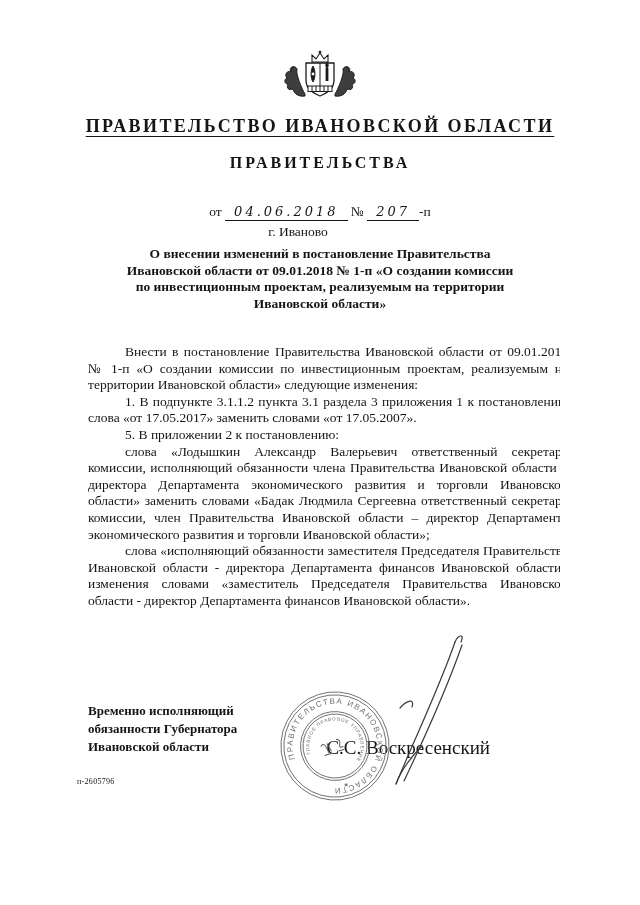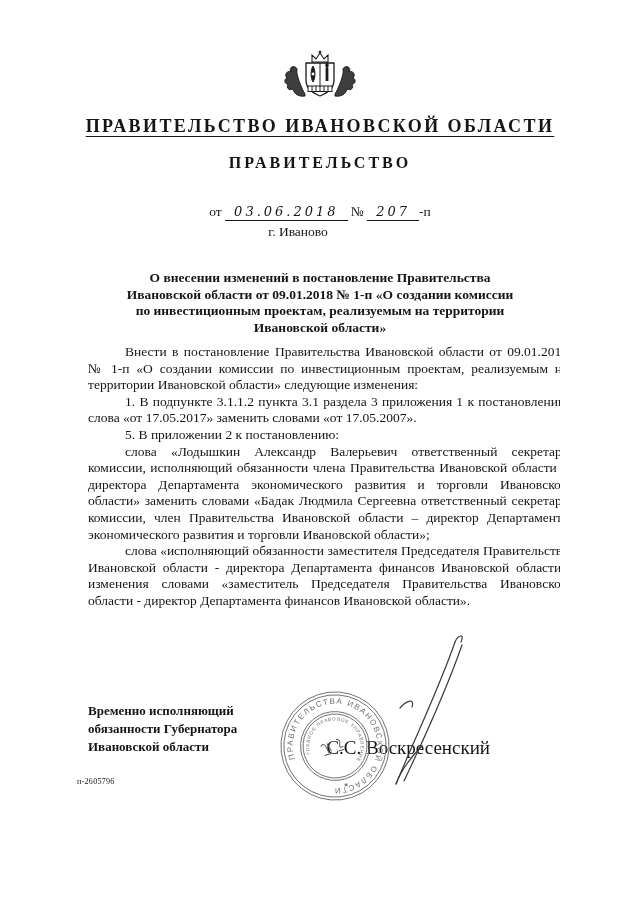--- a/index.html
+++ b/index.html
@@ -22,21 +22,21 @@
     position:absolute;left:0;top:204px;width:640px;text-align:center;
     font-size:13.5px;white-space:nowrap;
   }
   .blank{display:inline-block;border-bottom:1px solid #151515;padding:0 9px;text-align:center;}
   .hand{font-style:italic;letter-spacing:3px;font-family:"DejaVu Serif",serif;font-size:13px;}
   .city{
     position:absolute;left:0;top:224px;width:640px;text-align:center;
     font-size:13.5px;transform:translateX(-22px);
   }
   .subject{
-    position:absolute;left:80px;top:270px;width:480px;text-align:center;
+    position:absolute;left:80px;top:246px;width:480px;text-align:center;
     font-size:13.5px;font-weight:bold;line-height:16.5px;white-space:pre-line;
   }
   
   .body-text{position:absolute;left:88px;top:344px;width:480px;
     font-size:13.5px;line-height:16.6px;text-align:justify;}
   .body-text p{margin:0;text-indent:37px;}
   .spaced-bold{font-weight:bold;}
   
   .sig-position{
     position:absolute;left:88px;top:702px;font-size:13px;font-weight:bold;
@@ -81,25 +81,25 @@
         <line x1="34" y1="36" x2="34" y2="41.5"></line>
           <line x1="38" y1="36" x2="38" y2="41.5"></line>
         <line x1="42" y1="36" x2="42" y2="41.5"></line>
           <line x1="46" y1="36" x2="46" y2="41.5"></line>
         <line x1="50" y1="36" x2="50" y2="41.5"></line>
       </g>
     </svg>
   </div>
 
   <div class="org-title">ПРАВИТЕЛЬСТВО ИВАНОВСКОЙ ОБЛАСТИ</div>
-  <div class="doc-type">ПРАВИТЕЛЬСТВО</div>
+  <div class="doc-type">ПРАВИТЕЛЬСТВА</div>
 
   <div class="date-line">
     <span>от</span>
-    <span class="blank"><span class="hand">03.06.2018</span></span>
+    <span class="blank"><span class="hand">04.06.2018</span></span>
     <span>№</span>
     <span class="blank"><span class="hand">207</span></span><span>-п</span>
   </div>
   <div class="city">г. Иваново</div>
 
   <div class="subject">О внесении изменений в постановление Правительства
 Ивановской области от 09.01.2018 № 1-п «О создании комиссии
 по инвестиционным проектам, реализуемым на территории
 Ивановской области»</div>
 

